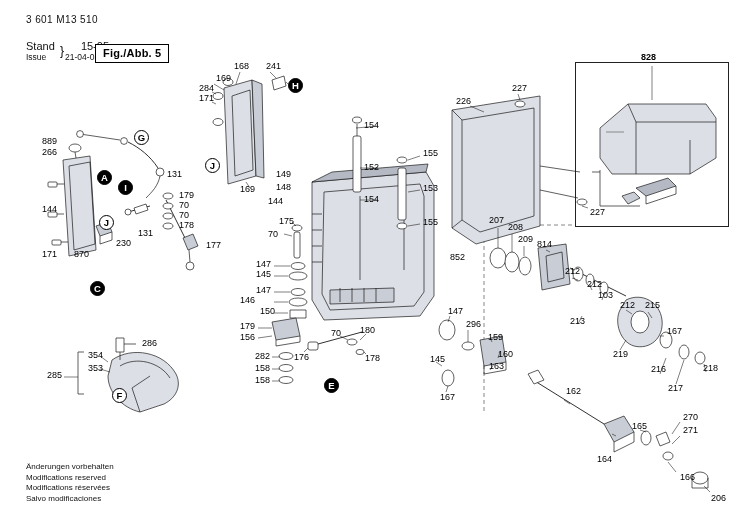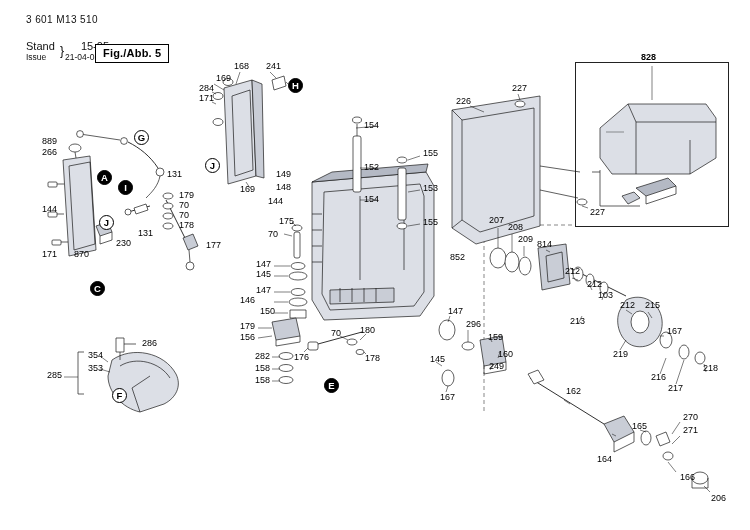--- a/index.html
+++ b/index.html
@@ -81,20 +81,26 @@
     <div class="issue">
       <span>Issue</span>
       <span style="display:inline-block;width:14px"></span>
       <span>21-04-08</span>
     </div>
   </div>
   <div class="hdr-brace">}</div>
 
   <div class="figbox">Fig./Abb. 5</div>
 
+  <div class="foot">
+    <div>Änderungen vorbehalten</div>
+    <div>Modifications reserved</div>
+    <div>Modifications réservées</div>
+    <div>Salvo modificaciones</div>
+  </div>
 
   <div class="detailbox"></div>
 
   <svg class="art" viewBox="0 0 750 530">
 
     <line x1="484" y1="225" x2="484" y2="412" stroke="#555" stroke-width=".7" stroke-dasharray="4,3"></line>
     <line x1="484" y1="225" x2="575" y2="225" stroke="#555" stroke-width=".7" stroke-dasharray="4,3"></line>
 
     <g>
       <path class="fillB" d="M600,128 L628,104 L706,104 L716,118 L716,158 L690,174 L612,174 L600,158 Z"></path>
@@ -385,25 +391,25 @@
     <div class="lbl" style="left:570px;top:316px">213</div>
     <div class="lbl" style="left:448px;top:306px">147</div>
     <div class="lbl" style="left:466px;top:319px">296</div>
     <div class="lbl" style="left:488px;top:332px">159</div>
     <div class="lbl" style="left:667px;top:326px">167</div>
     <div class="lbl" style="left:240px;top:321px">179</div>
     <div class="lbl" style="left:240px;top:332px">156</div>
     <div class="lbl" style="left:331px;top:328px">70</div>
     <div class="lbl" style="left:360px;top:325px">180</div>
     <div class="lbl" style="left:613px;top:349px">219</div>
-    <div class="lbl" style="left:651px;top:372px">216</div>
+    <div class="lbl" style="left:651px;top:364px">216</div>
     <div class="lbl" style="left:668px;top:383px">217</div>
     <div class="lbl" style="left:703px;top:363px">218</div>
     <div class="lbl" style="left:498px;top:349px">160</div>
-    <div class="lbl" style="left:489px;top:361px">249</div>
+    <div class="lbl" style="left:489px;top:361px">163</div>
     <div class="lbl" style="left:430px;top:354px">145</div>
     <div class="lbl" style="left:255px;top:351px">282</div>
     <div class="lbl" style="left:255px;top:363px">158</div>
     <div class="lbl" style="left:255px;top:375px">158</div>
     <div class="lbl" style="left:294px;top:352px">176</div>
     <div class="lbl" style="left:365px;top:353px">178</div>
     <div class="lbl" style="left:88px;top:350px">354</div>
     <div class="lbl" style="left:88px;top:363px">353</div>
     <div class="lbl" style="left:142px;top:338px">286</div>
     <div class="lbl" style="left:47px;top:370px">285</div>

